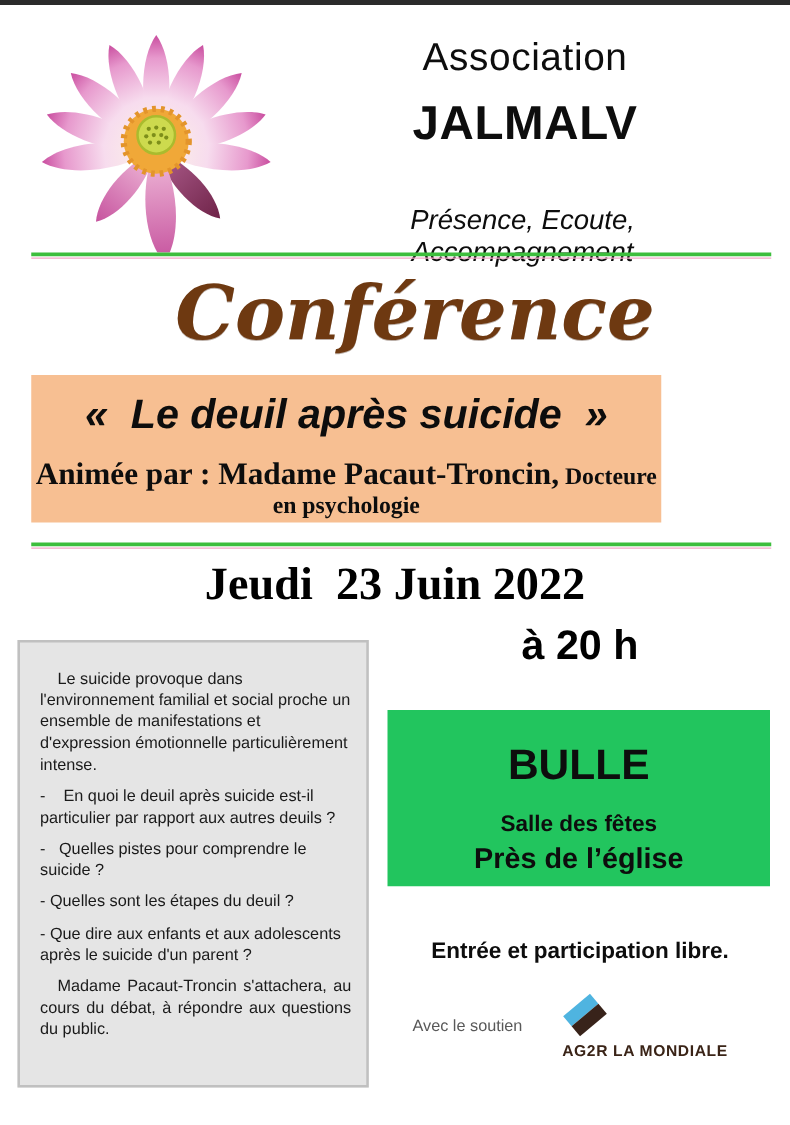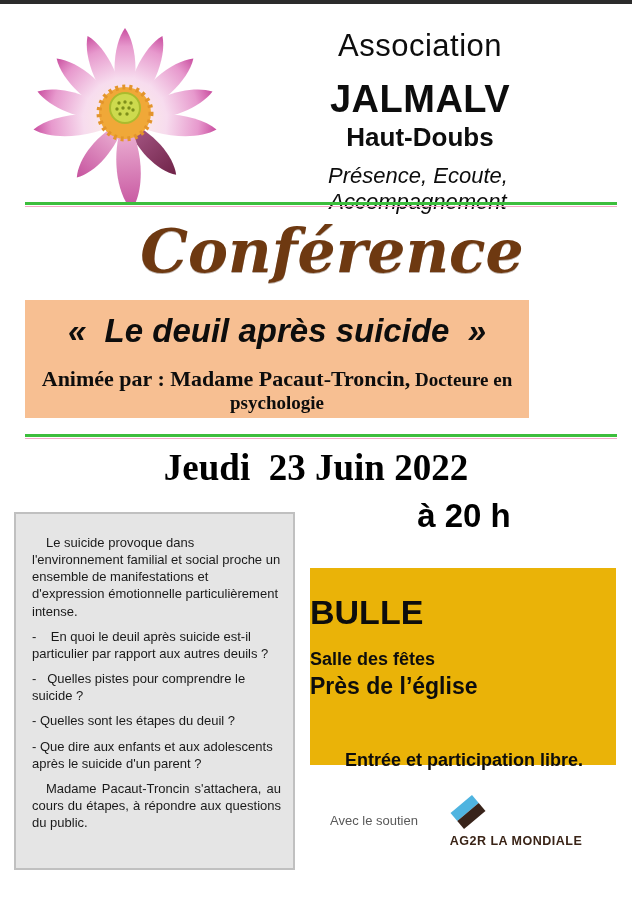--- a/index.html
+++ b/index.html
@@ -57,21 +57,21 @@
   }
   .salmon-title {
     font-size: 33px; font-weight: 700; font-style: italic;
     color: #0d0d0d; line-height: 40px;
   }
   .salmon-sub {
     margin-top: 15px;
     font-family: "Liberation Serif", serif;
     font-weight: 700; color: #0d0d0d;
   }
-  .sub-lead { font-size: 22px; }
+  .sub-lead { font-size: 25px; }
   .sub-role { font-size: 19px; }
   .event-date {
     position: absolute; left: 0; top: 446px;
     width: 632px; text-align: center;
     font-family: "Liberation Serif", serif;
     font-weight: 700; font-size: 37px; color: #000;
   }
   .desc-box {
     position: absolute; left: 14px; top: 512px;
     width: 281px; height: 358px;
@@ -84,22 +84,22 @@
   }
   .p-indent  { text-indent: 14px; }
   .p-justify { text-align: justify; text-indent: 14px; }
   .event-time {
     position: absolute; left: 311px; top: 497px;
     width: 306px; text-align: center;
     font-size: 33px; font-weight: 700; color: #000;
   }
   .venue-box {
     position: absolute; left: 310px; top: 568px;
-    width: 306px; height: 197px;
-    background: #eab308; color: #0d0d0d;
+    width: 306px; height: 141px;
+    background: #22c55e; text-align: center; color: #0d0d0d;
   }
   .venue-city  { margin-top: 25px; font-size: 34px; font-weight: 700; }
   .venue-line1 { margin-top: 17px; font-size: 18px; font-weight: 700; }
   .venue-line2 { margin-top: 3px;  font-size: 23px; font-weight: 700; }
   .admission {
     position: absolute; left: 311px; top: 750px;
     width: 306px; text-align: center;
     font-size: 18px; font-weight: 700; color: #0d0d0d;
   }
   .support-label {
@@ -171,21 +171,20 @@
         <circle cx="111" cy="88" r="1.7"></circle>
       <circle cx="115" cy="90" r="1.7"></circle>
         <circle cx="102" cy="94" r="1.7"></circle>
         <circle cx="109" cy="94" r="1.7"></circle>
     </g>
   </svg>
 
   <div class="header-text">
     <div class="assoc-label">Association</div>
     <div class="org-name">JALMALV</div>
-    <div class="org-region">Haut-Doubs</div>
   </div>
   <div class="tagline">Présence, Ecoute, Accompagnement</div>
 
   <div class="divider divider-1">
     <div class="green-line"></div>
     <div class="pink-line"></div>
   </div>
 
   <div class="script-title">Conférence</div>
 
@@ -202,21 +201,21 @@
   </div>
 
   <div class="event-date">Jeudi&nbsp; 23 Juin 2022</div>
 
   <div class="desc-box">
     <p class="p-indent">Le suicide provoque dans l'environnement familial et social proche un ensemble de manifestations et d'expression émotionnelle particulièrement intense.</p>
     <p>-&nbsp;&nbsp;&nbsp; En quoi le deuil après suicide est-il particulier par rapport aux autres deuils&nbsp;?</p>
     <p>-&nbsp;&nbsp; Quelles pistes pour comprendre le suicide&nbsp;?</p>
     <p>- Quelles sont les étapes du deuil&nbsp;?</p>
     <p>- Que dire aux enfants et aux adolescents après le suicide d'un parent&nbsp;?</p>
-    <p class="p-justify">Madame Pacaut-Troncin s'attachera, au cours du étapes, à répondre aux questions du public.</p>
+    <p class="p-justify">Madame Pacaut-Troncin s'attachera, au cours du débat, à répondre aux questions du public.</p>
   </div>
 
   <div class="event-time">à 20 h</div>
 
   <div class="venue-box">
     <div class="venue-city">BULLE</div>
     <div class="venue-line1">Salle des fêtes</div>
     <div class="venue-line2">Près de l’église</div>
   </div>
 

